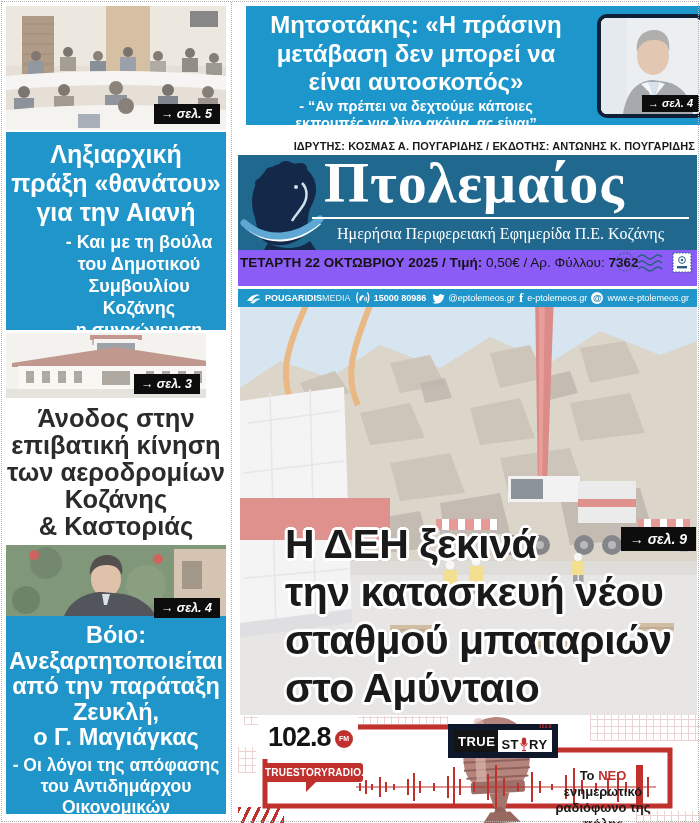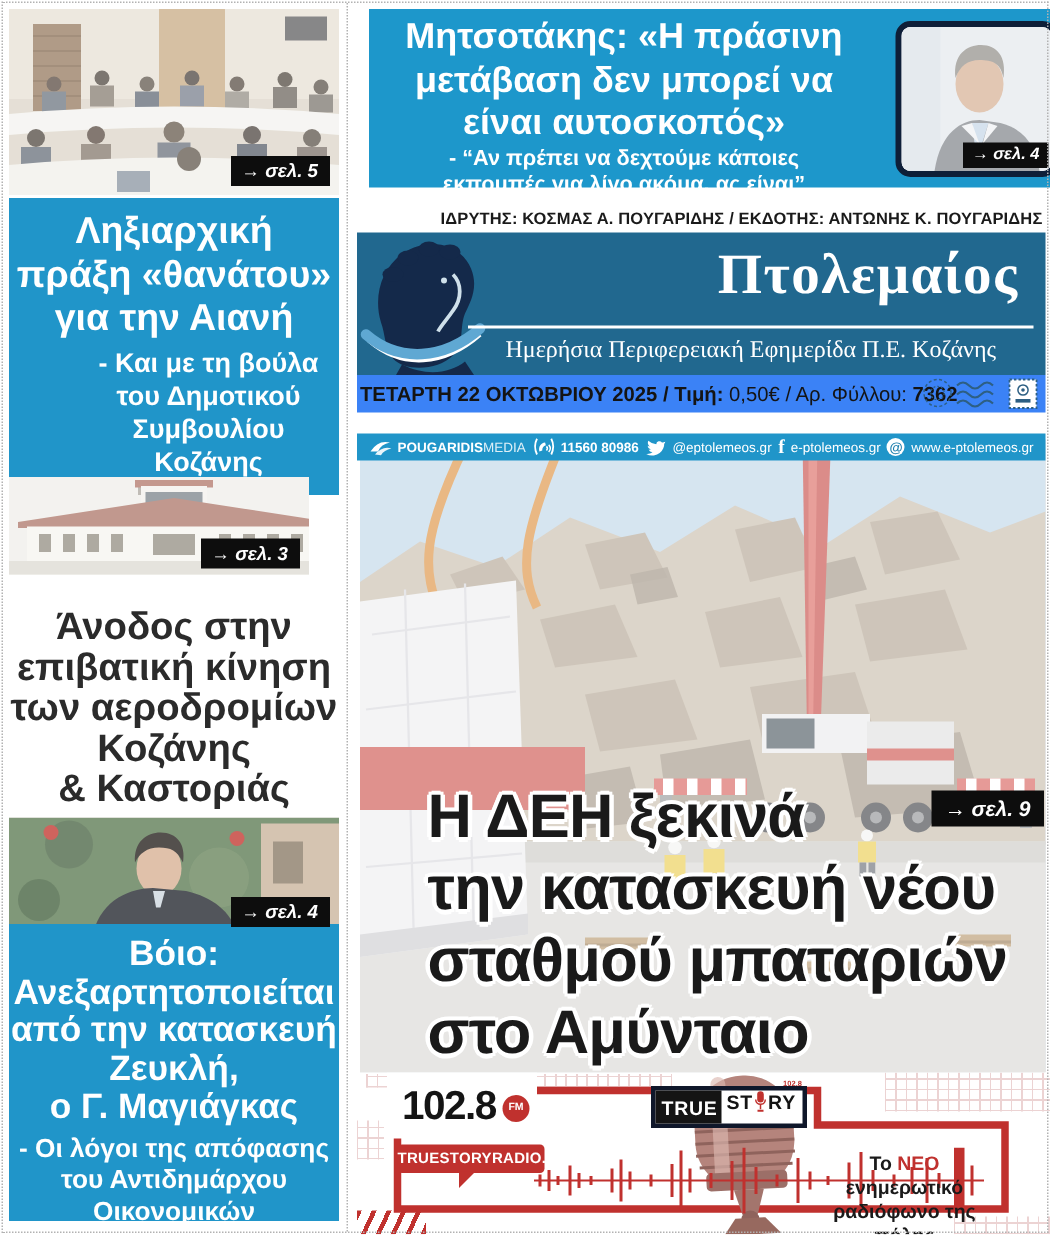--- a/index.html
+++ b/index.html
@@ -23,27 +23,27 @@
             font-size:24px;line-height:28.5px;}
   .banner-s{position:absolute;left:2px;top:92px;width:336px;text-align:center;font-weight:700;
             font-size:14.5px;line-height:16.5px;}
   .banner-photo{position:absolute;right:4px;top:8px;width:100px;height:96px;border:4px solid #0e1f38;
                 border-radius:10px;overflow:hidden;background:#e8ebee;}
   .banner-photo .ptag{right:2px;bottom:2px;font-size:11px;padding:3px 6px;}
   
   .founder{position:absolute;left:240px;top:140px;width:455px;text-align:right;
            font-size:11px;font-weight:700;color:#1a1a1a;letter-spacing:0.1px;}
   .masthead{position:absolute;left:238px;top:155px;width:459px;height:95px;background:#21688f;overflow:hidden;}
-  .mast-title{position:absolute;left:86px;right:18px;top:-6px;text-align:right;color:#fff;
-              font-family:"Liberation Serif",serif;font-weight:700;font-size:38px;line-height:68px;letter-spacing:1px;}
+  .mast-title{position:absolute;left:86px;right:2px;top:-6px;text-align:left;color:#fff;
+              font-family:"Liberation Serif",serif;font-weight:700;font-size:58px;line-height:68px;letter-spacing:1px;}
   .mast-rule{position:absolute;left:74px;right:8px;top:62px;height:2px;background:#fff;}
   .mast-sub{position:absolute;left:74px;right:8px;top:67px;text-align:center;color:#fff;
             font-family:"Liberation Serif",serif;font-size:16px;line-height:24px;}
   
-  .datebar{position:absolute;left:238px;top:250px;width:459px;height:25px;background:#3b82f6;}
+  .datebar{position:absolute;left:238px;top:250px;width:459px;height:36px;background:#8b5cf6;}
   .date-text{position:absolute;left:2px;top:5px;font-size:13.5px;color:#141414;white-space:nowrap;}
   .date-text b{font-weight:700;}
   .contactbar{position:absolute;left:238px;top:289px;width:459px;height:18px;background:#2095c9;
               display:flex;align-items:center;justify-content:space-between;padding:0 8px;box-sizing:border-box;z-index:4;}
   .citem{display:flex;align-items:center;gap:4px;color:#fff;font-size:9px;white-space:nowrap;}
   .citem .bold{font-weight:700;}
   .citem .light{font-weight:400;opacity:.85;}
   .fbf{font-family:"Liberation Serif",serif;font-weight:700;font-size:13px;line-height:10px;}
   .atcírc{width:12px;height:12px;border-radius:50%;background:#fff;color:#1d7fae;font-weight:700;
           font-size:9px;line-height:12px;text-align:center;}
@@ -59,22 +59,22 @@
   .grid{position:absolute;background-image:
         repeating-linear-gradient(0deg,#ecd3d3 0 1px,transparent 1px 7px),
         repeating-linear-gradient(90deg,#ecd3d3 0 1px,transparent 1px 7px);}
   .freq{position:absolute;left:30px;top:7px;font-size:27px;font-weight:700;letter-spacing:-1px;color:#141414;z-index:3;}
   .fmbadge{position:absolute;left:97px;top:15px;width:18px;height:18px;border-radius:50%;background:#c0312e;
            color:#fff;font-size:7px;font-weight:700;text-align:center;line-height:18px;z-index:3;}
   .bubble{position:absolute;left:27px;top:48px;width:98px;height:19px;background:#c0312e;border-radius:3px;
           color:#fff;font-size:10px;font-weight:700;text-align:center;line-height:19px;letter-spacing:0.2px;z-index:3;}
   .bubble-tail{position:absolute;left:68px;top:66px;width:0;height:0;border-top:11px solid #c0312e;
                border-right:11px solid transparent;z-index:3;}
-  .tslogo{position:absolute;left:196px;top:9px;display:flex;border:3px solid #0f172a;background:#fff;
-          align-items:flex-start;z-index:5;}
+  .tslogo{position:absolute;left:210px;top:9px;display:flex;border:6px solid #0f172a;background:#fff;
+          align-items:flex-end;z-index:5;}
   .tstrue{background:#141414;color:#fff;font-size:13px;font-weight:700;padding:4px 3px 3px 4px;letter-spacing:0.5px;}
   .tsstory{display:flex;align-items:center;color:#141414;font-size:13px;font-weight:700;
            padding:0 4px 0 3px;letter-spacing:0.5px;gap:1px;}
   .tsfreq{position:absolute;top:-7px;right:0;font-size:5px;font-weight:700;color:#c0312e;}
   .tagline{position:absolute;left:302px;top:53px;width:126px;text-align:center;font-weight:700;
            font-size:13px;line-height:16px;color:#1a1a1a;z-index:3;}
   .tagline .red{color:#c0312e;}
   .stripes{position:absolute;left:0;top:92px;width:46px;height:16px;
            background:repeating-linear-gradient(115deg,#c0312e 0 3px,transparent 3px 9px);}
   .whitebox{position:absolute;background:#fff;}
@@ -144,21 +144,21 @@
     </div>
     <div class="bp-s" style="margin-top:4px;font-size:18px;line-height:22px;padding-left:46px;">
       <div>- Και με τη βούλα</div>
       <div>του Δημοτικού</div>
       <div>Συμβουλίου Κοζάνης</div>
       <div>η συγχώνευση</div>
       <div>του Ληξιαρχείου</div>
     </div>
   </div>
 
-  <div class="photo" style="left:6px;top:318px;width:200px;height:65px;">
+  <div class="photo" style="left:6px;top:333px;width:200px;height:65px;">
     <svg width="220" height="65" viewBox="0 0 220 65">
       <rect width="220" height="65" fill="#ecebe6"></rect>
       <rect x="86" y="2" width="6" height="10" fill="#9a948a"></rect>
       <rect x="84" y="2" width="52" height="5" fill="#a05a4a"></rect>
       <rect x="88" y="6" width="44" height="22" fill="#f0eee9"></rect>
       <rect x="91" y="10" width="38" height="10" fill="#5f6a72"></rect>
       <polygon points="6,30 110,14 214,30 214,34 6,34" fill="#9c5a4a"></polygon>
       <rect x="12" y="33" width="196" height="23" fill="#f4f2ec"></rect>
       <g fill="#7c7668">
         <rect x="20" y="38" width="8" height="12"></rect>
@@ -201,21 +201,21 @@
       <polygon points="96,49 104,49 101,60 98,60" fill="#cdd6de"></polygon>
       <rect width="220" height="77" fill="#ffffff" opacity="0.22"></rect>
     </svg>
     <span class="ptag" style="right:6px;bottom:4px;">→ σελ. 4</span>
   </div>
 
   <div class="bluepanel" style="top:592px;height:198px;margin-top:24px;">
     <div class="bp-h" style="padding-top:7px;font-size:23.5px;line-height:25.5px;">
       <div>Βόιο:</div>
       <div>Ανεξαρτητοποιείται</div>
-      <div>από την κατασκευή</div>
+      <div>από την παράταξη</div>
       <div>Ζευκλή,</div>
       <div>ο Γ. Μαγιάγκας</div>
     </div>
     <div class="bp-s" style="margin-top:4px;font-size:17.5px;line-height:21px;">
       <div>- Οι λόγοι της απόφασης</div>
       <div>του Αντιδημάρχου</div>
       <div>Οικονομικών</div>
     </div>
   </div>
 
@@ -295,21 +295,21 @@
       <span><span class="bold">POUGARIDIS</span><span class="light">MEDIA</span></span>
     </div>
     <div class="citem">
       <svg width="15" height="14" viewBox="0 0 15 14">
         <path d="M3,1.5 q-2.6,5 0,10.5" stroke="#fff" stroke-width="1.2" fill="none"></path>
         <path d="M12.5,1.5 q2.6,5 0,10.5" stroke="#fff" stroke-width="1.2" fill="none"></path>
         <path d="M4.6,10 C3.8,7 5.4,4.4 8.4,4 L8.9,5.8 C7.2,6.3 6.4,7.6 6.5,9.4 Z" fill="#fff"></path>
         <path d="M9.3,6.6 q1.3,1.3 0,2.8" stroke="#fff" stroke-width="1" fill="none"></path>
         <path d="M10.8,5.6 q2.2,2.2 0,4.8" stroke="#fff" stroke-width="1" fill="none"></path>
       </svg>
-      <span class="bold">11560 80986</span>
+      <span class="bold">15000 80986</span>
     </div>
     <div class="citem">
       <svg width="14" height="11" viewBox="0 0 14 11">
         <path d="M13.5,1.5 Q12.2,2.2 11.3,2 Q10.4,0.8 9,1.2 Q7.6,1.6 7.5,3.2 Q4.5,3 2.2,0.9 Q1.2,3.2 3.2,4.6 Q2.4,4.6 1.7,4.2 Q1.9,6.1 3.9,6.7 Q3.1,6.9 2.4,6.7 Q3,8.4 5,8.5 Q3.3,9.8 0.8,9.6 Q3.2,11 5.9,10.6 Q10.5,9.9 12.2,5.9 Q12.9,4.2 12.8,2.9 Q13.4,2.4 13.5,1.5 Z" fill="#fff"></path>
       </svg>
       <span>@eptolemeos.gr</span>
     </div>
     <div class="citem">
       <span class="fbf">f</span>
       <span>e-ptolemeos.gr</span>

